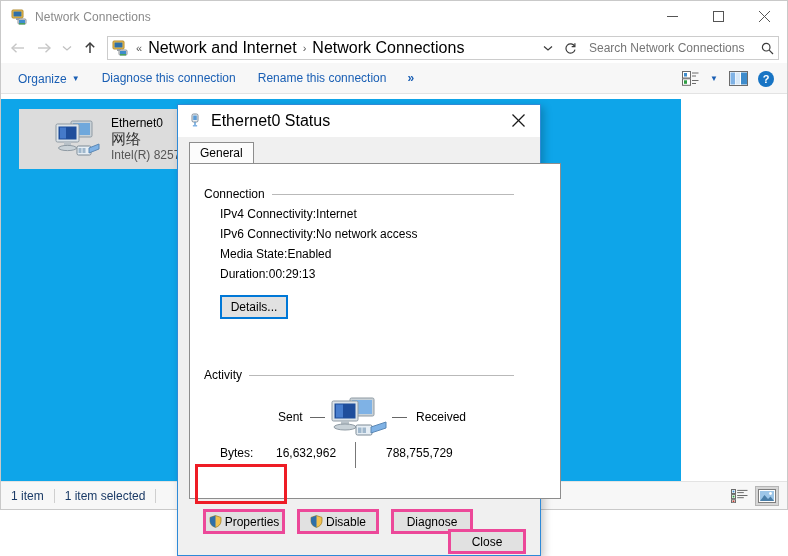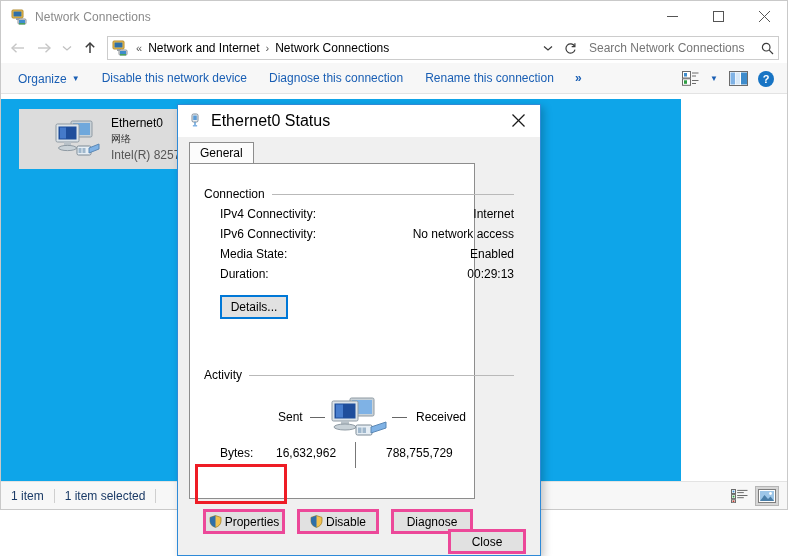--- a/index.html
+++ b/index.html
@@ -84,21 +84,21 @@
     box-sizing: border-box;
     min-width: 0;
   }
   .addr-icon {
     width: 16px; height: 16px;
     margin: 0 4px 0 4px;
     flex: none;
     position: relative;
   }
   .crumb {
-    font-size: 12px;
+    font-size: 16px;
     color: #000;
     padding: 0 2px;
     white-space: nowrap;
   }
   .crumb-sep {
     color: #555;
     font-size: 11px;
     padding: 0 4px;
   }
   .addr-spacer { flex: 1; }
@@ -206,21 +206,21 @@
     flex: none;
     position: relative;
   }
   .list-item-text {
     margin-left: 10px;
     line-height: 16px;
     overflow: hidden;
     white-space: nowrap;
   }
   .li-name { font-size: 12px; color: #000; }
-  .li-sub  { font-size: 10px; color: #333; }
+  .li-sub  { font-size: 15px; color: #333; }
   .li-dev  { font-size: 12px; color: #555; }
 
   
   .statusbar {
     position: absolute;
     left: 0; bottom: 0;
     width: 786px; height: 28px;
     background: #f7f7f7;
     border-top: 1px solid #e3e3e3;
     display: flex;
@@ -302,21 +302,21 @@
     padding: 0 10px;
     font-size: 12px;
     background: #fcfcfc;
     border: 1px solid #8d8d8d;
     border-bottom: none;
     box-sizing: border-box;
   }
   .tabpage {
     position: absolute;
     left: 11px; top: 26px;
-    width: 286px; height: 336px;
+    width: 372px; height: 336px;
     background: #ffffff;
     border: 1px solid #8d8d8d;
     box-sizing: border-box;
   }
 
   .group {
     position: absolute;
     left: 14px;
     width: 310px;
   }
@@ -327,21 +327,21 @@
     color: #000;
   }
   .group-header .gh-line {
     flex: 1;
     height: 1px;
     background: #b9b9b9;
     margin-left: 7px;
   }
   .kv-row {
     display: flex;
-    justify-content: space-between;
+    justify-content: flex-start;
     font-size: 12px;
     margin-top: 6px;
     padding-left: 16px;
   }
   .kv-key { color: #000; }
   .kv-val { color: #000; }
 
   .btn {
     font-family: "Liberation Sans", sans-serif;
     font-size: 12px;
@@ -518,21 +518,20 @@
           <line x1="8.2" y1="8.2" x2="12" y2="12" stroke="#3b3b3b" stroke-width="1.2"></line>
         </svg>
       </span>
     </div>
   </div>
 
   <div class="commandbar">
     <div class="cmd-item">
       <span>Organize</span><span class="caret">▼</span>
     </div>
-    <div class="cmd-item">Disable this network device</div>
     <div class="cmd-item">Diagnose this connection</div>
     <div class="cmd-item">Rename this connection</div>
     <div class="cmd-chevrons">»</div>
 
     <div class="cmd-right">
       <div class="cmd-icon-btn">
         <svg width="17" height="15" viewBox="0 0 17 15">
           <rect x="0.5" y="0.5" width="8" height="6.5" fill="#ffffff" stroke="#6b6b6b"></rect>
           <rect x="2" y="2" width="3" height="3.5" fill="#3e8ccc"></rect>
           <rect x="0.5" y="7.8" width="8" height="6.5" fill="#ffffff" stroke="#6b6b6b"></rect>

